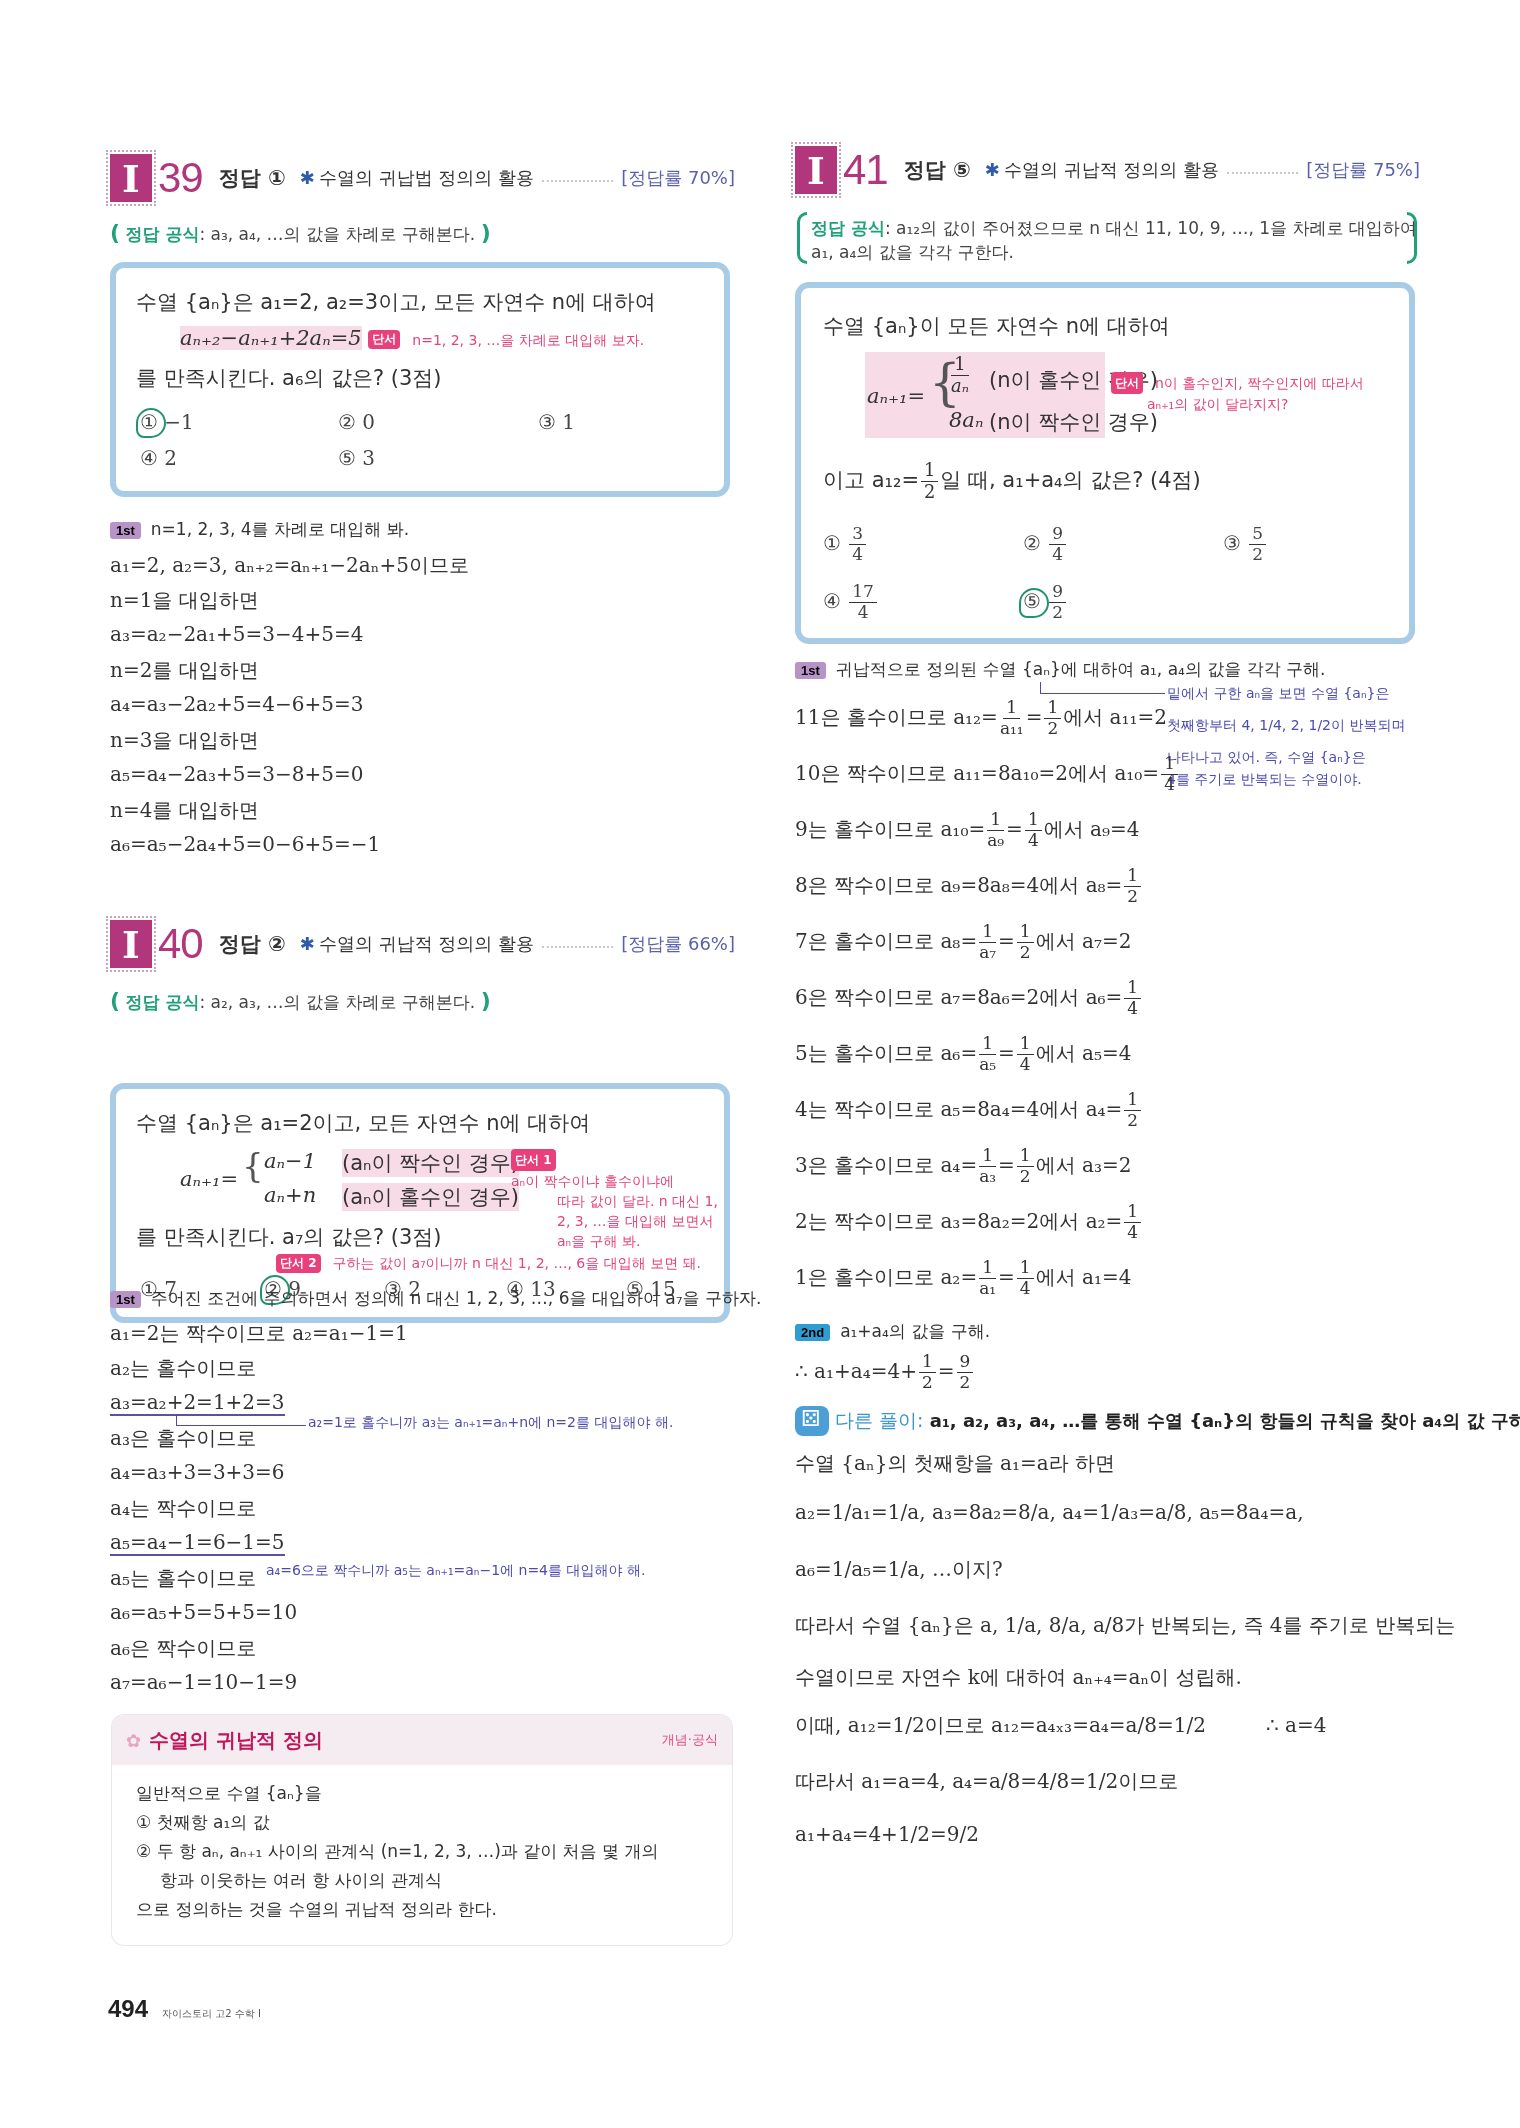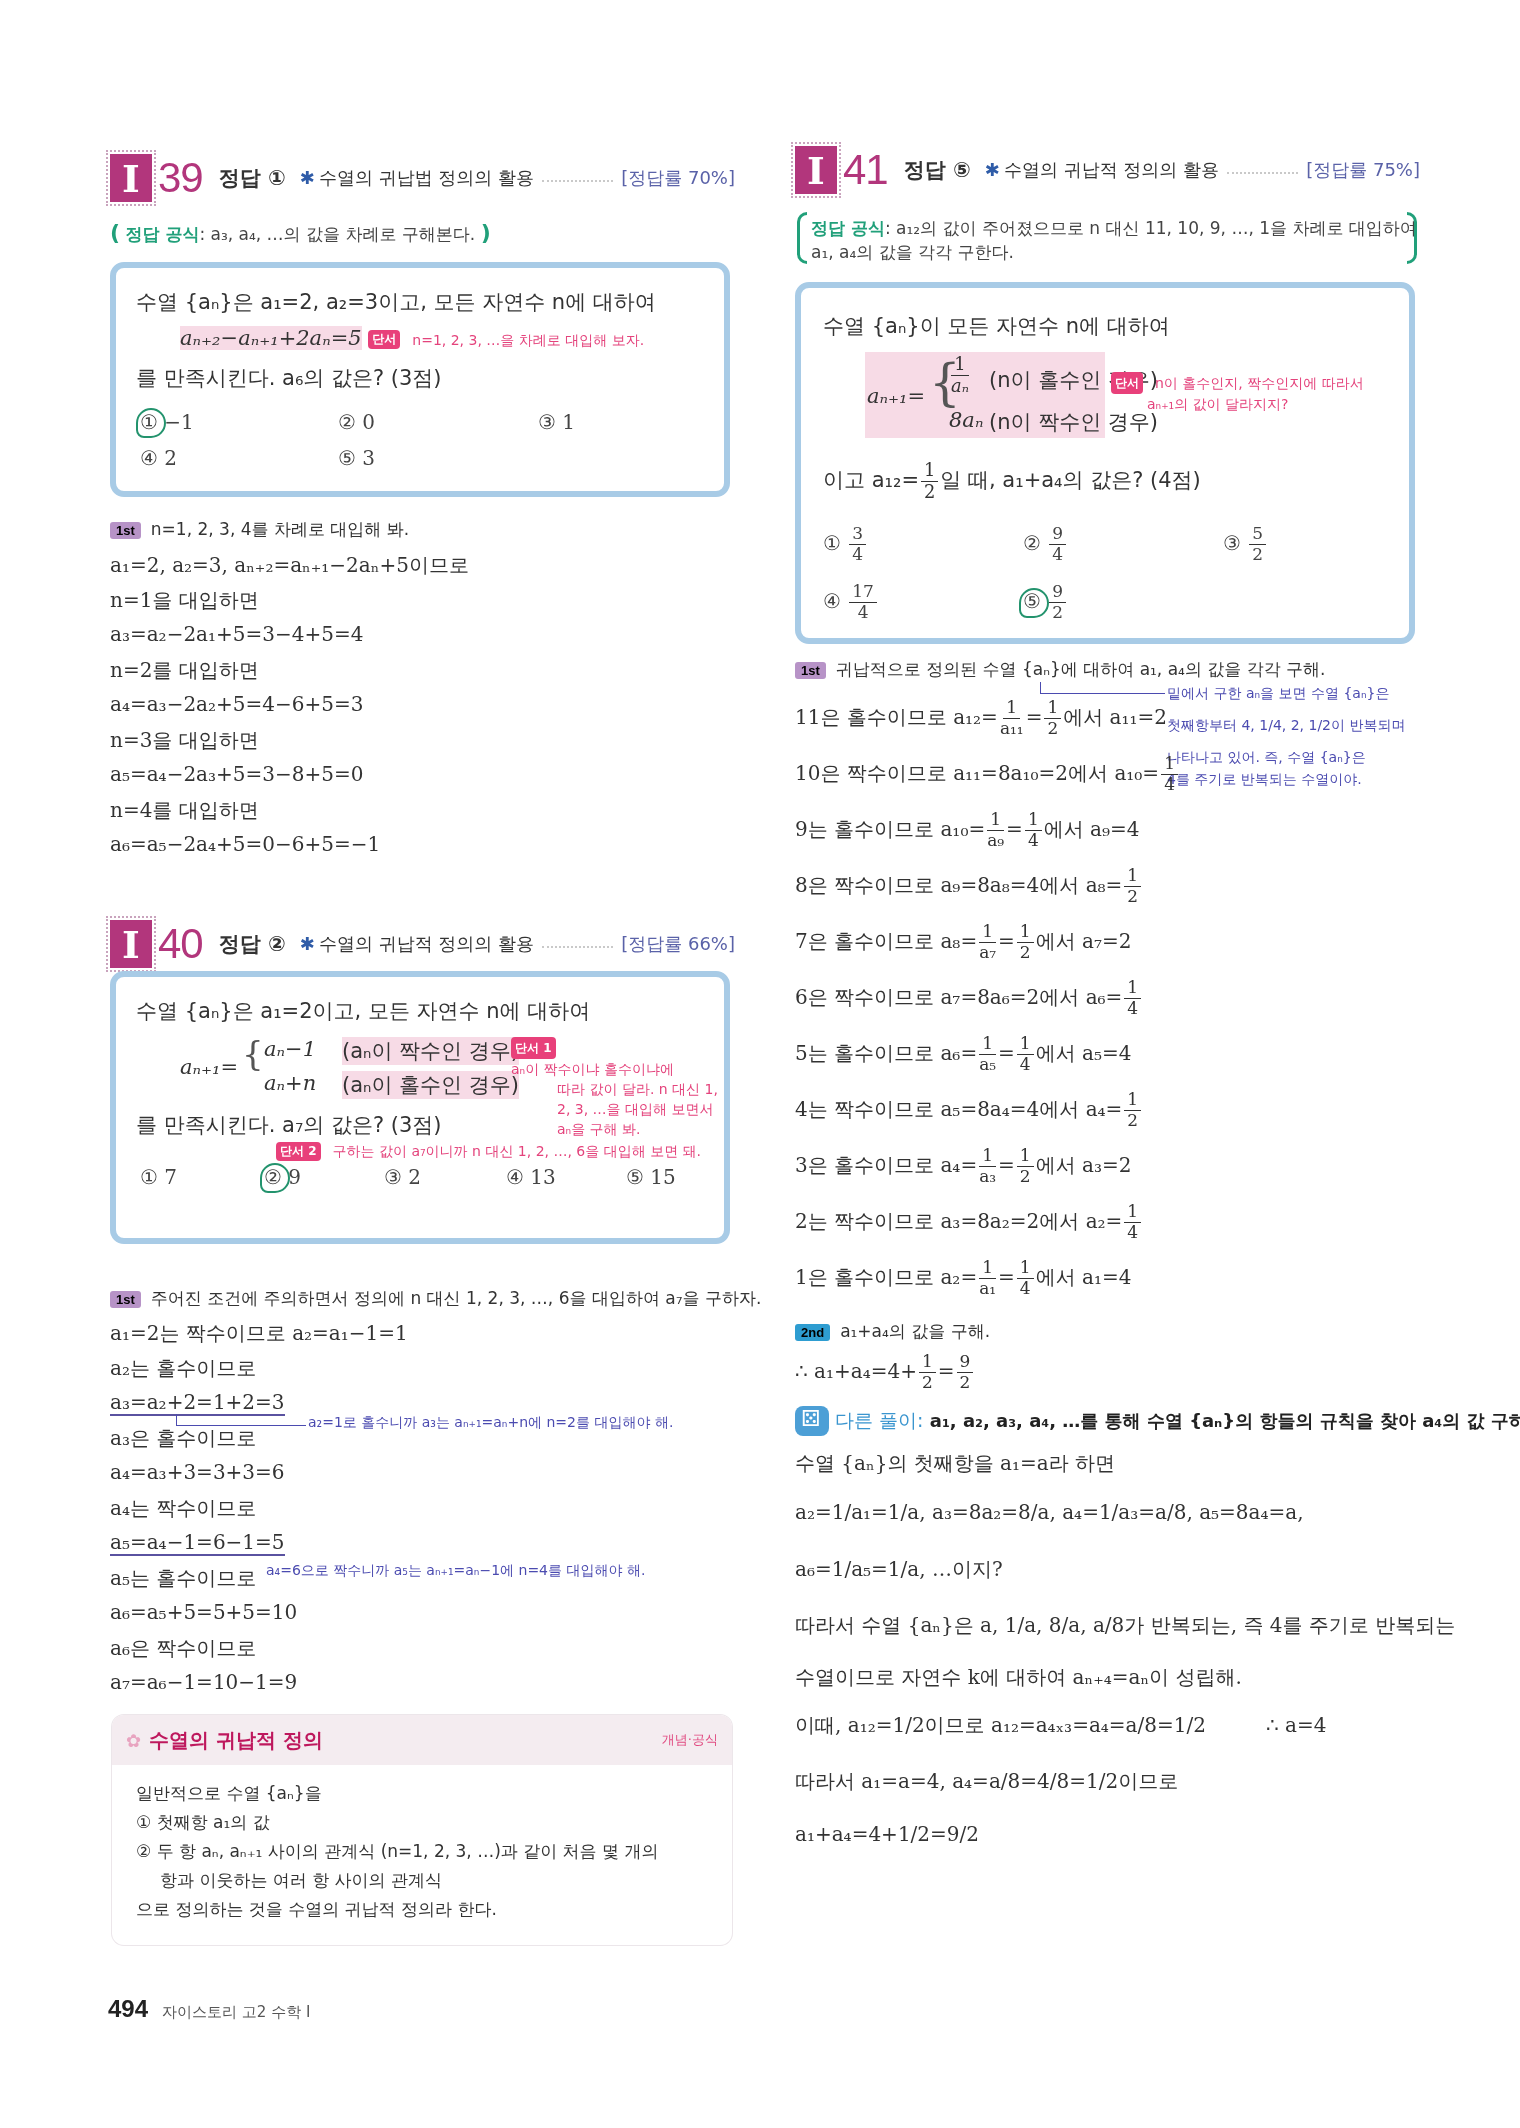--- a/index.html
+++ b/index.html
@@ -55,21 +55,21 @@
   .alt-icon::before { content: "\2684"; color: #fff; font-size: 22px; position: absolute; left: 6px; top: 0px; }
   .alt-label { color: #3a95cf; font-size: 19px; }
   .alt-title { font-weight: bold; font-size: 18px; color: #222; }
 
   .frac { display: inline-flex; flex-direction: column; align-items: center; vertical-align: middle; font-size: 0.85em; margin: 0 2px; }
   .frac > span:first-child { border-bottom: 1px solid #333; padding: 0 3px; line-height: 1.15; }
   .frac > span:last-child { line-height: 1.15; }
 
   .footer { position: absolute; left: 108px; top: 1995px; display: flex; align-items: baseline; }
   .pageno { font-family: "Liberation Sans", sans-serif; font-weight: bold; font-size: 24px; color: #222; margin-right: 14px; }
-  .booktitle { font-size: 15px; color: #555; }
+  .booktitle { font-size: 10px; color: #555; }
 </style>
 </head>
 <body>
 
 <div id="left" class="col">
 
   <div class="qhead" style="top:152px;">
     <div class="badge-i">I</div>
     <div class="qnum">39</div>
     <div class="answer">정답 ①</div>
@@ -120,21 +120,21 @@
     <div class="dots"></div>
     <div class="rate">[정답률 66%]</div>
   </div>
 
   <div class="formula-line" style="top:988px; left:0;">
     <span class="paren">(</span>
     <span class="lab">정답 공식</span><span>: a₂, a₃, …의 값을 차례로 구해본다.</span>
     <span class="paren">)</span>
   </div>
 
-  <div class="qbox" style="top:971px; left:0; width:620px; height:273px;padding-left:32px;">
+  <div class="qbox" style="top:1083px; left:0; width:620px; height:240px;padding-left:32px;">
     <div class="qtext" style="left:20px; top:20px;">수열 {aₙ}은 a₁=2이고, 모든 자연수 n에 대하여</div>
     <div class="qtext m" style="left:64px; top:78px;">aₙ₊₁=</div>
     <div class="qtext" style="left:126px; top:56px; font-size:34px; color:#555; font-family:'DejaVu Serif',serif;">{</div>
     <div class="qtext m" style="left:148px; top:60px;">aₙ−1</div>
     <div class="qtext hl" style="left:226px; top:60px;">(aₙ이 짝수인 경우)</div>
     <div class="qtext m" style="left:148px; top:94px;">aₙ+n</div>
     <div class="qtext hl" style="left:226px; top:94px;">(aₙ이 홀수인 경우)</div>
     <div style="position:absolute; left:395px; top:60px; line-height:20px;">
       <span class="hint-tag">단서 1</span><span class="hint">aₙ이 짝수이냐 홀수이냐에</span><br>
       <span class="hint" style="margin-left:46px;">따라 값이 달라. n 대신 1,</span><br>

